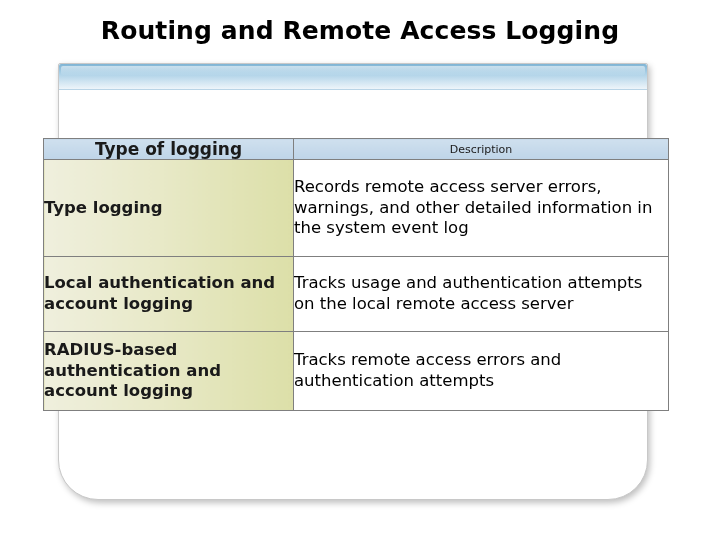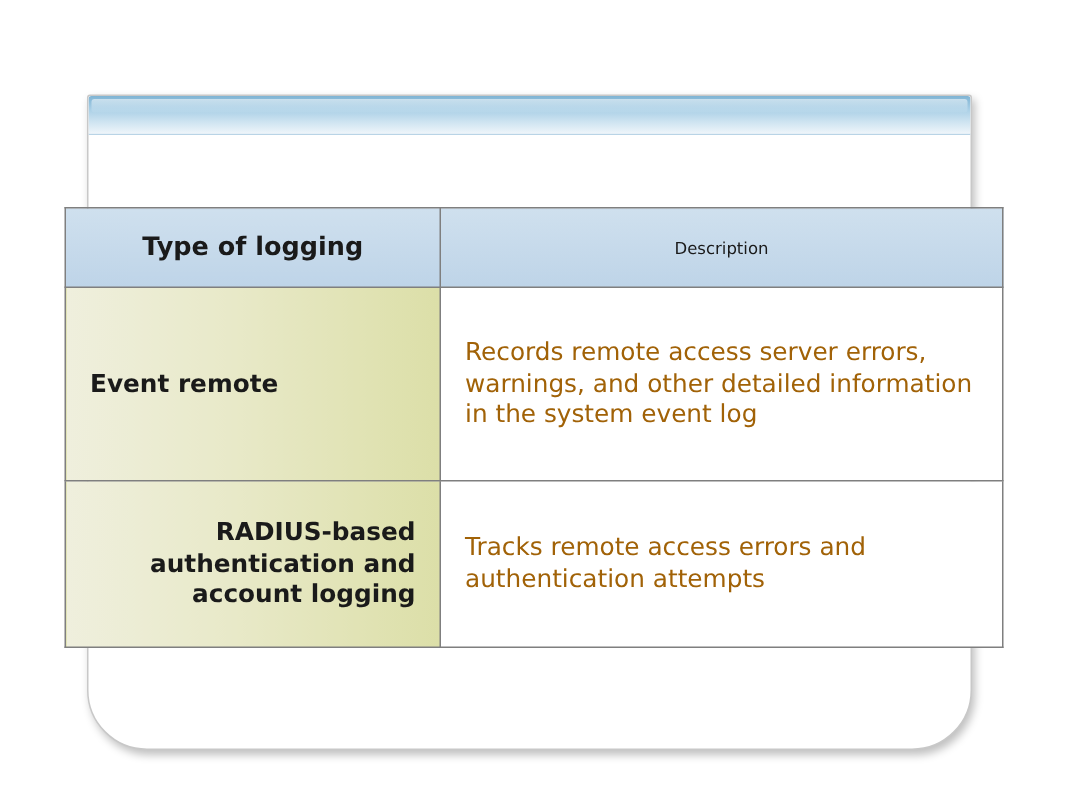--- a/index.html
+++ b/index.html
@@ -65,21 +65,21 @@
   .tbl {
     position: absolute;
     left: 43px;
     top: 138px;
     width: 625px;
     border-collapse: collapse;
     table-layout: fixed;
   }
   .tbl td, .tbl th {
     border: 1px solid #7f7f7f;
-    padding: 16px;
+    padding: 0;
     vertical-align: middle;
   }
   .col-type { width: 250px; }
   .col-desc { width: 375px; }
 
   .hdr-cell {
     background: #c5d9ea;
     background: linear-gradient(to bottom, #cfe0ee, #bed4e8);
     text-align: center;
     font-size: 17px;
@@ -95,53 +95,58 @@
     background: linear-gradient(to right, #efefdd 0%, #e8e9c8 45%, #dcdfa8 100%);
     font-size: 16.5px;
     font-weight: bold;
     color: #1a1a1a;
     padding: 6px 10px 6px 10px;
     line-height: 1.25;
   }
   .desc-cell {
     background: #ffffff;
     font-size: 16.5px;
-    color: #a16207;
+    color: #000000;
     padding: 4px 8px 5px 7px;
     line-height: 1.26;
   }
   .row-1 .type-cell { height: 96px; }
   .row-2 .type-cell { height: 74px; }
-  .row-3 .type-cell { height: 78px; text-align: right; }
+  .row-3 .type-cell { height: 78px; }
 </style>
 </head>
 <body>
 
 <div class="slide">
 
+  <div class="slide-title">Routing and Remote Access Logging</div>
 
   <div class="panel">
     <div class="panel-bar">
       <div class="panel-bar-inner"></div>
     </div>
   </div>
 
   <table class="tbl">
     <colgroup>
       <col class="col-type">
       <col class="col-desc">
     </colgroup>
     <tbody>
       <tr>
         <th class="hdr-cell">Type of logging</th>
         <th class="hdr-cell desc">Description</th>
       </tr>
       <tr class="row-1">
-        <td class="type-cell">Event remote</td>
+        <td class="type-cell">Type logging</td>
         <td class="desc-cell">Records remote access server errors, warnings, and other detailed information in the system event log</td>
+      </tr>
+      <tr class="row-2">
+        <td class="type-cell">Local authentication and account logging</td>
+        <td class="desc-cell">Tracks usage and authentication attempts on the local remote access server</td>
       </tr>
       <tr class="row-3">
         <td class="type-cell">RADIUS-based authentication and account logging</td>
         <td class="desc-cell">Tracks remote access errors and authentication attempts</td>
       </tr>
     </tbody>
   </table>
 
 </div>
 

